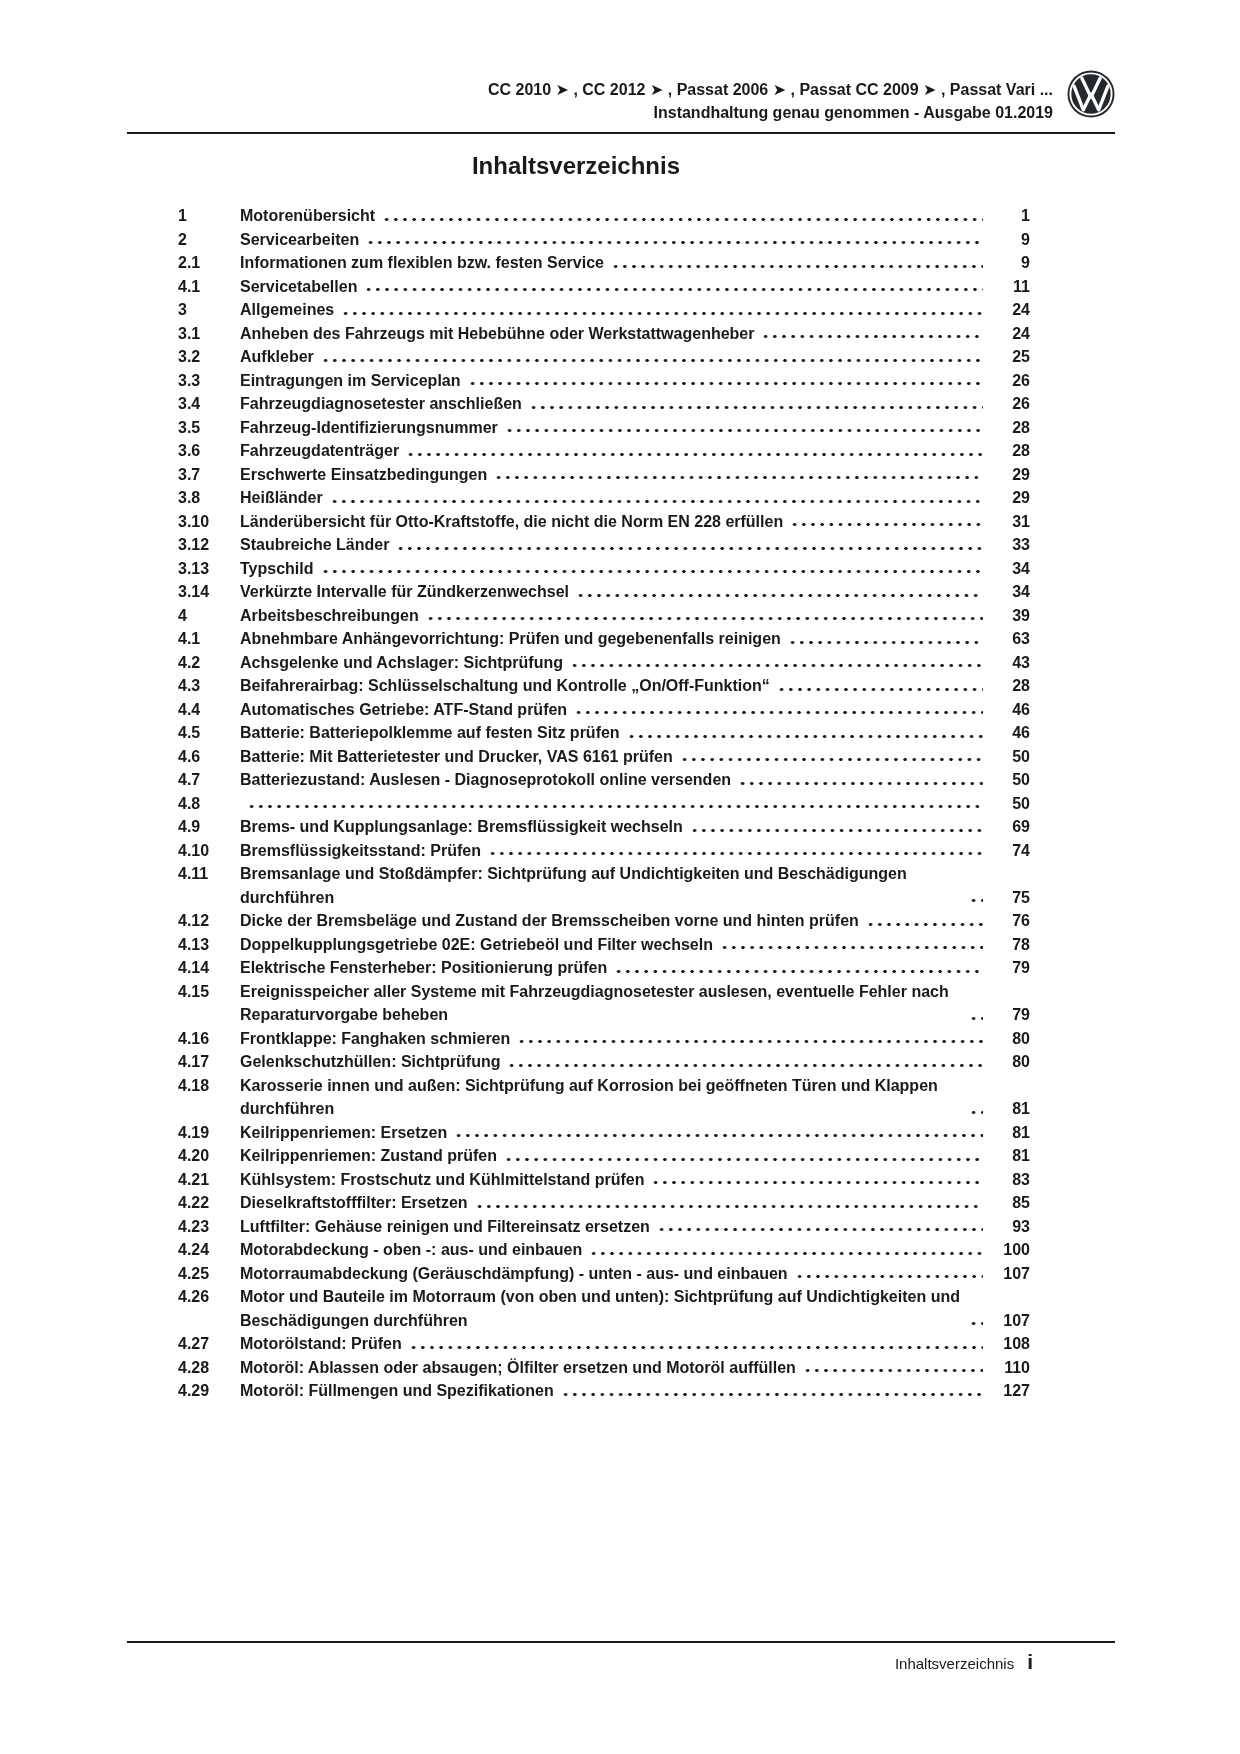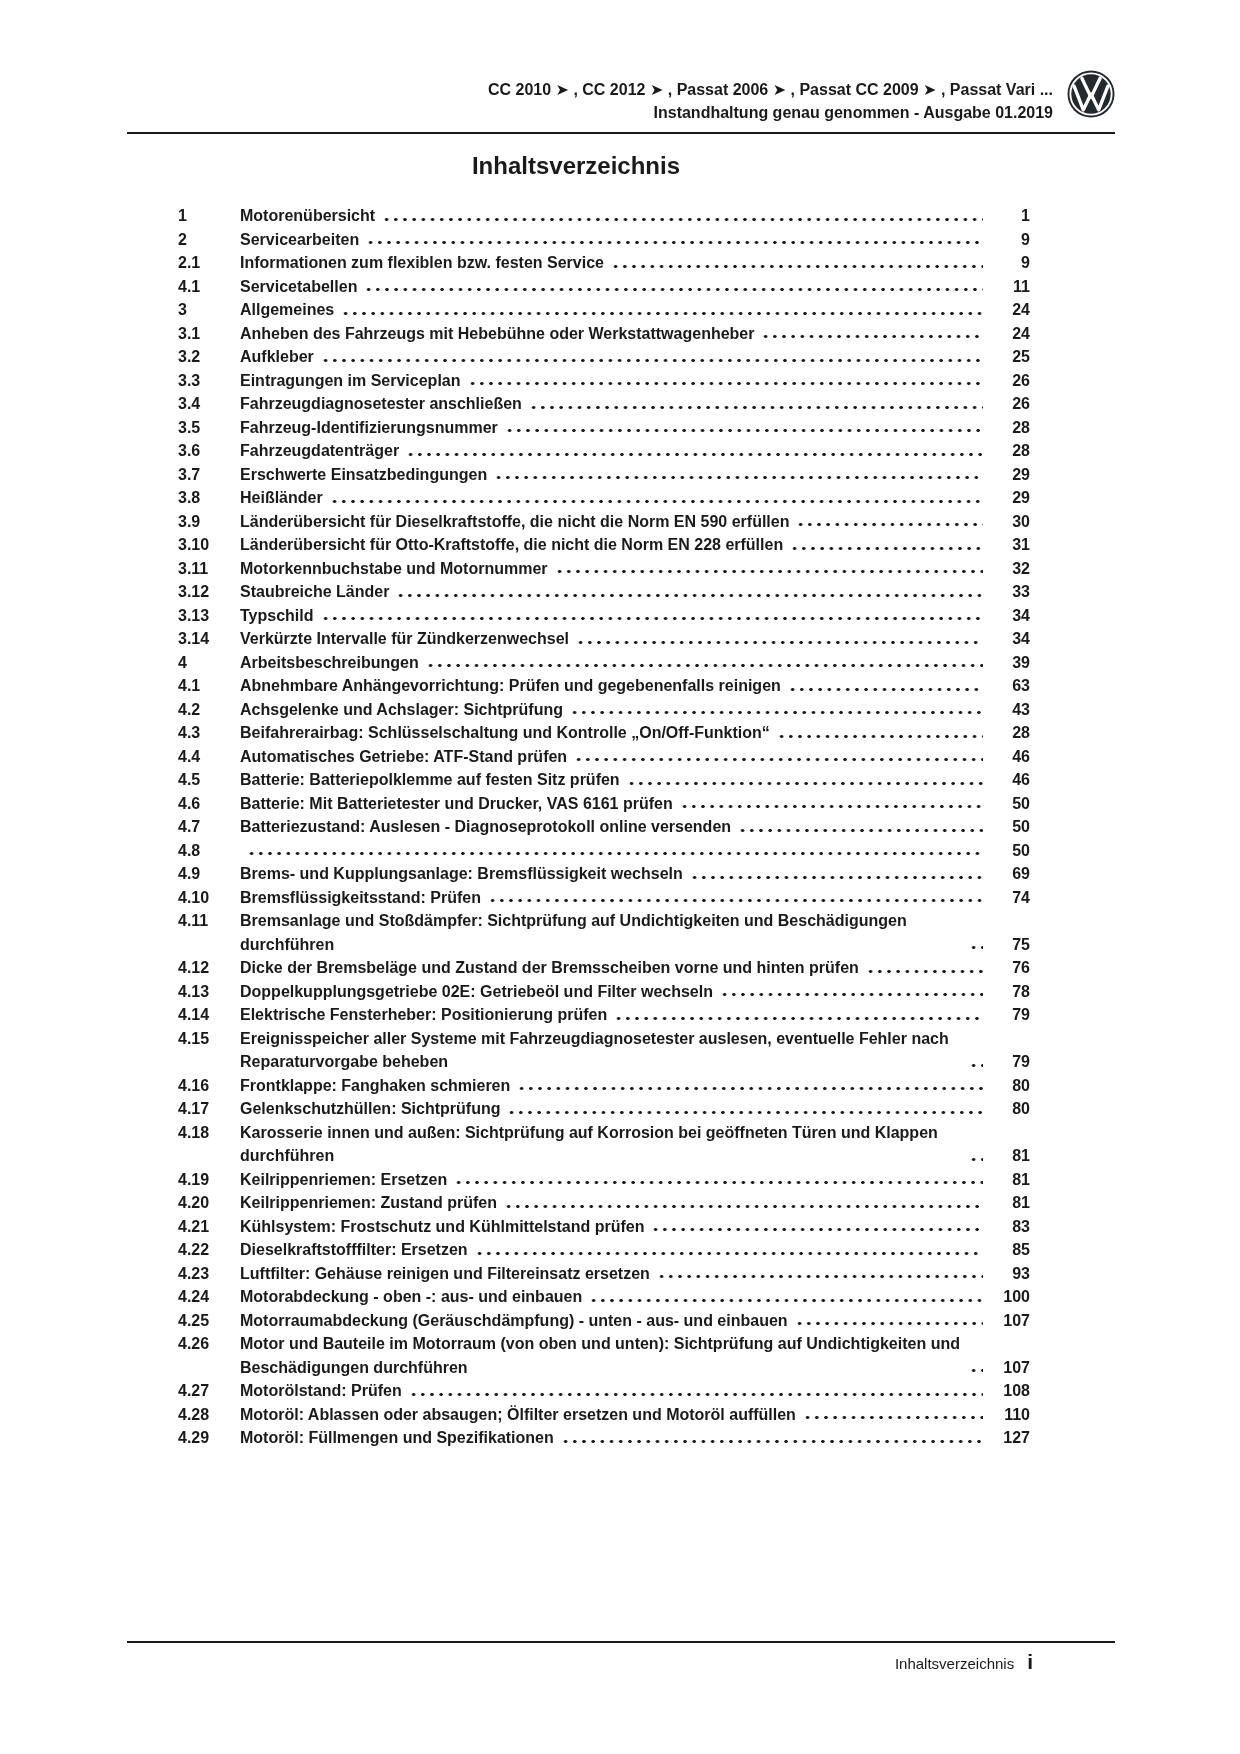--- a/index.html
+++ b/index.html
@@ -175,40 +175,28 @@
     <span class="toc-page">29</span>
   </div>
 
   <div class="toc-row">
     <span class="toc-num">3.8</span>
     <span class="toc-title">Heißländer</span>
     <span class="toc-leader"></span>
     <span class="toc-page">29</span>
   </div>
 
-  <div class="toc-row">
-    <span class="toc-num">3.9</span>
-    <span class="toc-title">Länderübersicht für Dieselkraftstoffe, die nicht die Norm EN 590 erfüllen</span>
-    <span class="toc-leader"></span>
-    <span class="toc-page">30</span>
-  </div>
 
   <div class="toc-row">
     <span class="toc-num">3.10</span>
     <span class="toc-title">Länderübersicht für Otto-Kraftstoffe, die nicht die Norm EN 228 erfüllen</span>
     <span class="toc-leader"></span>
     <span class="toc-page">31</span>
   </div>
 
-  <div class="toc-row">
-    <span class="toc-num">3.11</span>
-    <span class="toc-title">Motorkennbuchstabe und Motornummer</span>
-    <span class="toc-leader"></span>
-    <span class="toc-page">32</span>
-  </div>
 
   <div class="toc-row">
     <span class="toc-num">3.12</span>
     <span class="toc-title">Staubreiche Länder</span>
     <span class="toc-leader"></span>
     <span class="toc-page">33</span>
   </div>
 
   <div class="toc-row">
     <span class="toc-num">3.13</span>

